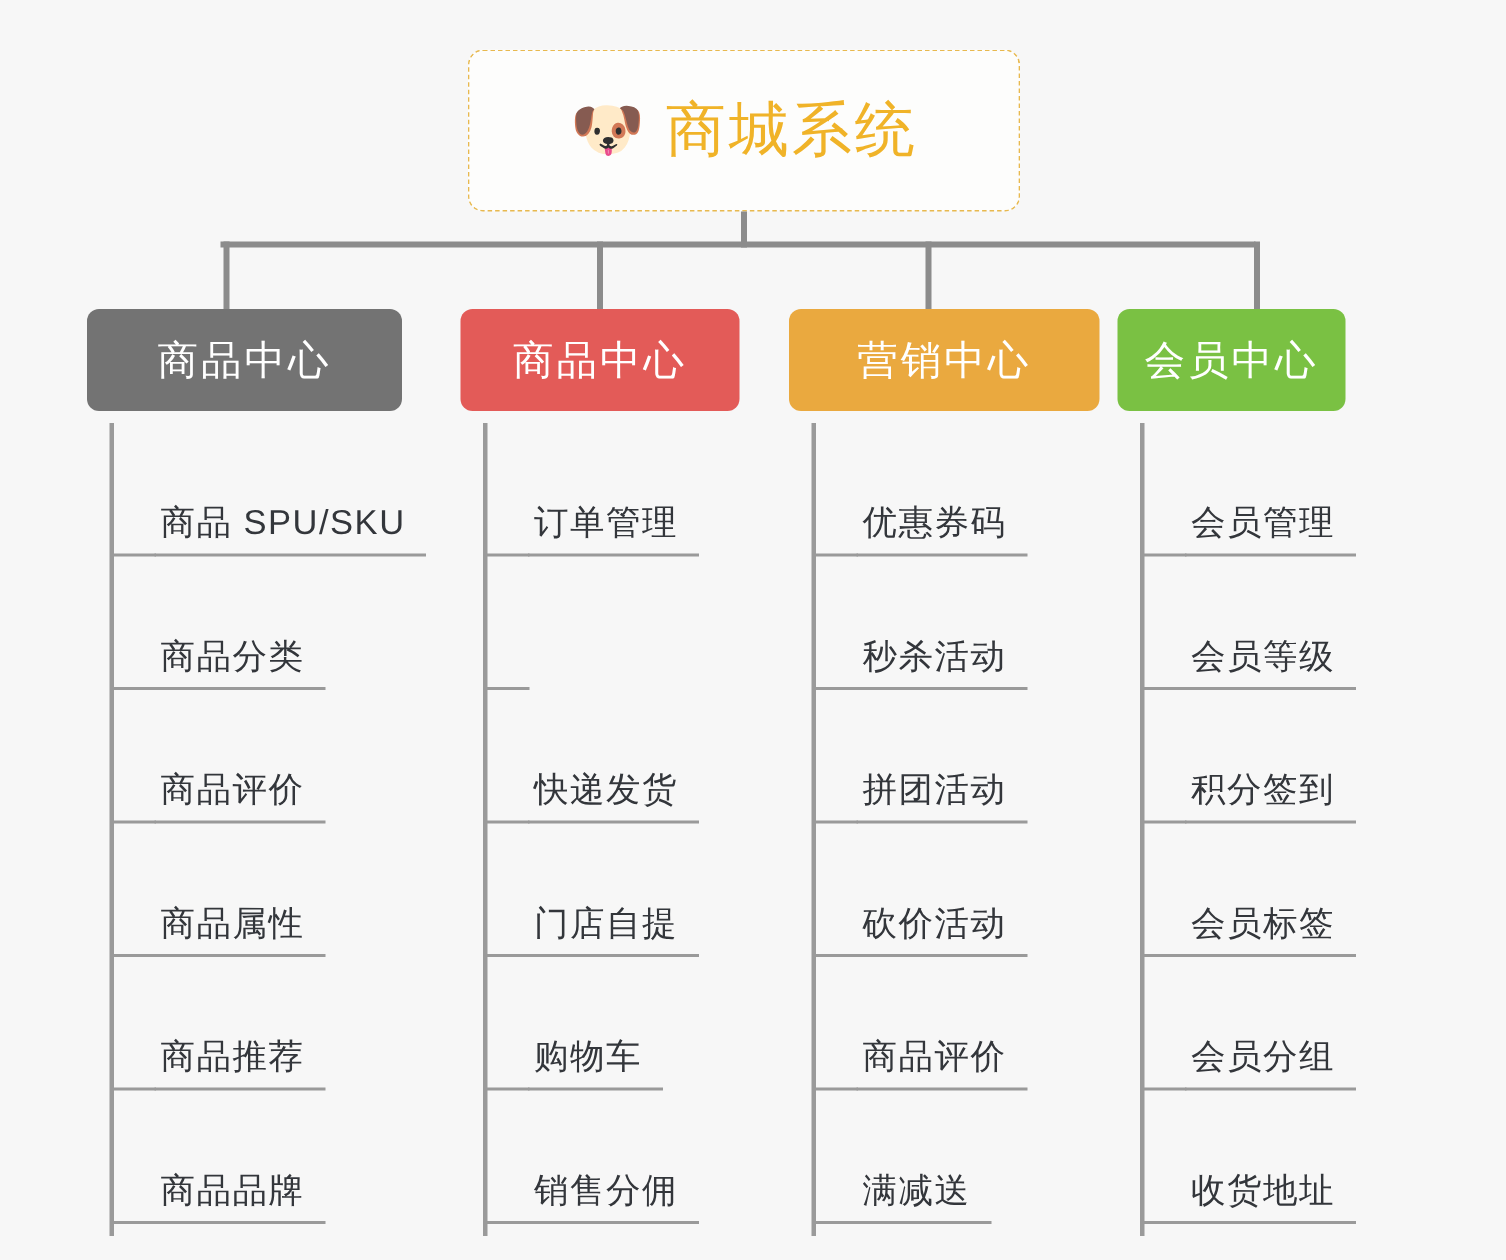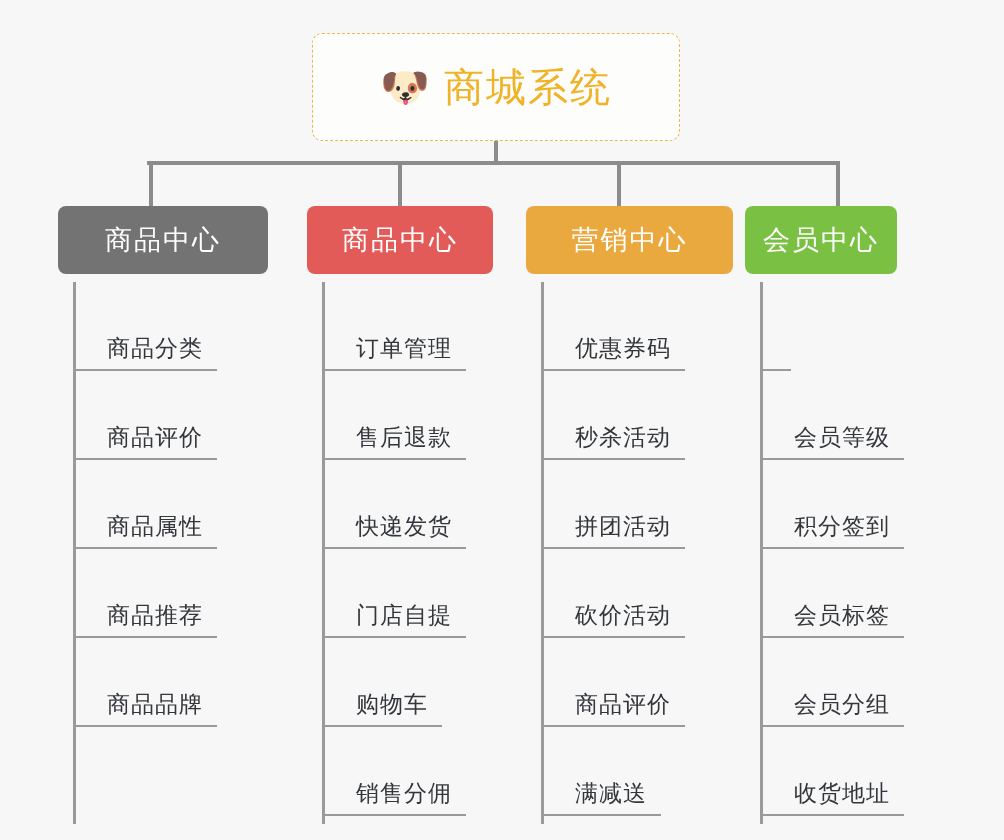--- a/index.html
+++ b/index.html
@@ -135,20 +135,24 @@
 
   <div id="columns-host">
       <div class="column" style="left: 58px; width: 186px;">
         <div class="cat-header" style="background: #737373; width: 210px;">
           <span>商品中心</span>
         </div>
         <div class="spine" style="height: 542px;"></div>
         <div class="items">
           <div class="item">
             <div class="item-rule"></div>
+            <span class="item-inner">商品 SPU/SKU</span>
+          </div>
+          <div class="item">
+            <div class="item-rule"></div>
             <span class="item-inner">商品分类</span>
           </div>
           <div class="item">
             <div class="item-rule"></div>
             <span class="item-inner">商品评价</span>
           </div>
           <div class="item">
             <div class="item-rule"></div>
             <span class="item-inner">商品属性</span>
           </div>
@@ -167,21 +171,20 @@
           <span>商品中心</span>
         </div>
         <div class="spine" style="height: 542px;"></div>
         <div class="items">
           <div class="item">
             <div class="item-rule"></div>
             <span class="item-inner">订单管理</span>
           </div>
           <div class="item">
             <div class="item-rule"></div>
-            <span class="item-inner">售后退款</span>
           </div>
           <div class="item">
             <div class="item-rule"></div>
             <span class="item-inner">快递发货</span>
           </div>
           <div class="item">
             <div class="item-rule"></div>
             <span class="item-inner">门店自提</span>
           </div>
           <div class="item">
@@ -227,20 +230,21 @@
         </div>
       </div>
       <div class="column" style="left: 745px; width: 186px;">
         <div class="cat-header" style="background: rgb(122, 193, 67); width: 152px;">
           <span>会员中心</span>
         </div>
         <div class="spine" style="height: 542px;"></div>
         <div class="items">
           <div class="item">
             <div class="item-rule"></div>
+            <span class="item-inner">会员管理</span>
           </div>
           <div class="item">
             <div class="item-rule"></div>
             <span class="item-inner">会员等级</span>
           </div>
           <div class="item">
             <div class="item-rule"></div>
             <span class="item-inner">积分签到</span>
           </div>
           <div class="item">

